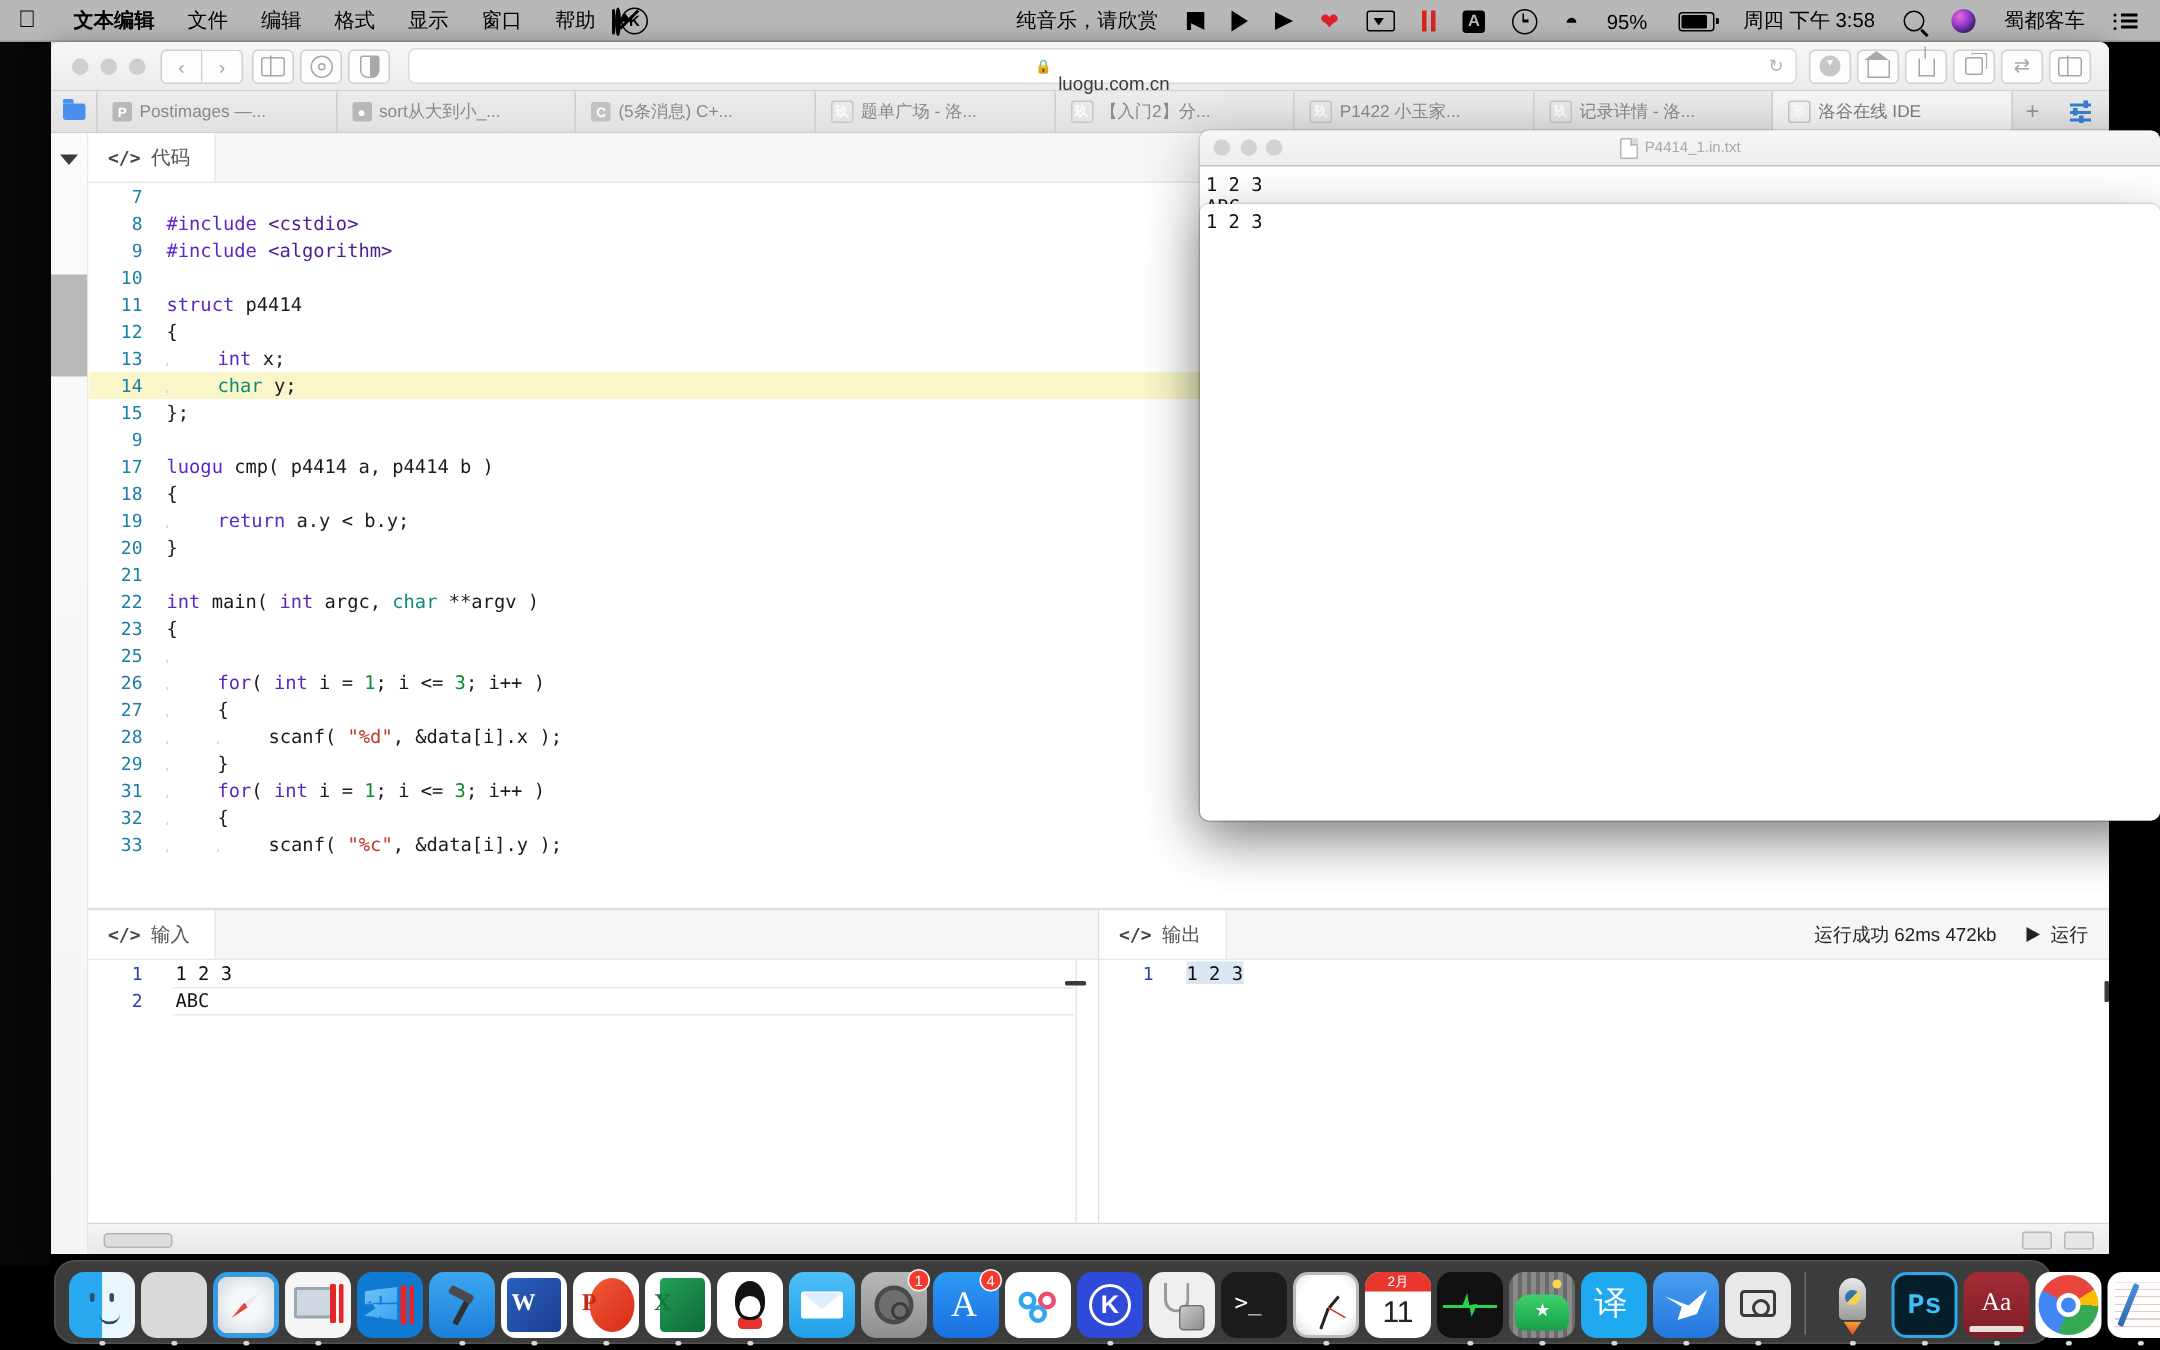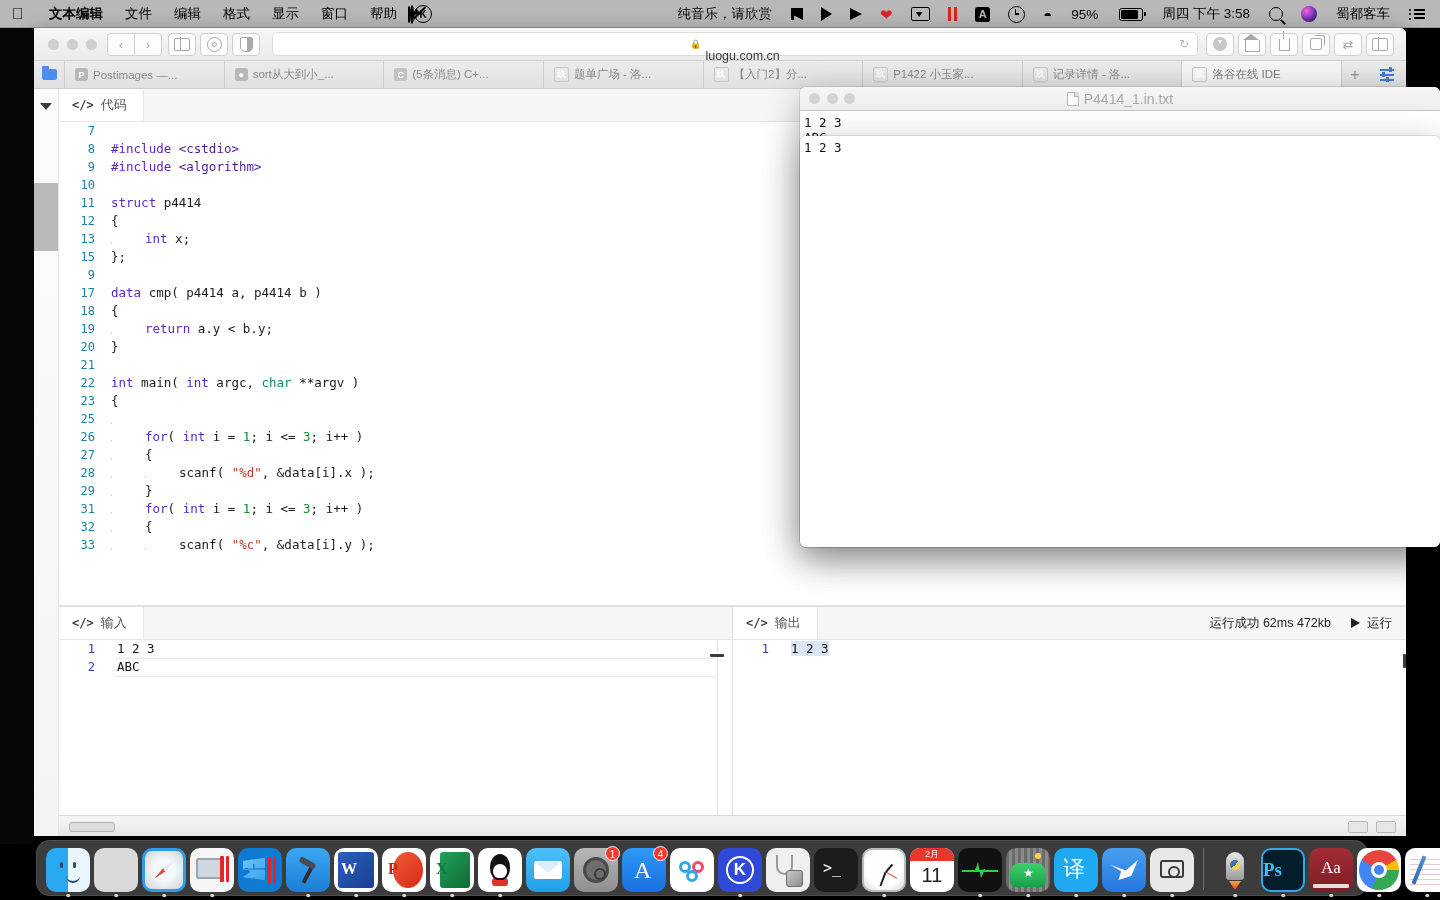--- a/index.html
+++ b/index.html
@@ -197,21 +197,21 @@
   .te-in{left:800px;top:87px;width:640px;height:460px;}
   .te-bar{height:23px;display:flex;align-items:center;position:relative;
     background:linear-gradient(180deg,#f0efef,#dedcdc);border-bottom:1px solid #c6c4c4;}
   .te-bar.inactive{background:linear-gradient(180deg,#f7f6f6,#eeecec);}
   .te-lights{display:flex;gap:6.5px;padding-left:9px;}
   .te-lights i{display:block;width:11px;height:11px;border-radius:50%;}
   .te-lights.dim i{background:#d4d2d2;}
   .te-lights.on i:nth-child(1){background:#f9554e;}
   .te-lights.on i:nth-child(2){background:#f8b62b;}
   .te-lights.on i:nth-child(3){background:#28ca42;}
-  .te-title{position:absolute;left:0;right:0;text-align:center;font-size:14px;
+  .te-title{position:absolute;left:0;right:0;text-align:center;font-size:10px;
     display:flex;align-items:center;justify-content:center;gap:5px;}
   .te-title.dim{color:#a9a7a7;}
   .te-title.on{color:#3a3a3a;}
   .doc-ico{width:10px;height:12px;background:#fff;border:1px solid #b7b5b5;border-radius:1px;position:relative;}
   .doc-ico:after{content:"";position:absolute;right:-1px;top:-1px;width:4px;height:4px;
     background:#dedcdc;border-left:1px solid #b7b5b5;border-bottom:1px solid #b7b5b5;}
   .te-body{padding:4px 0 0 4px;font-family:"DejaVu Sans Mono","Liberation Mono",monospace;
     font-size:12.5px;color:#111;line-height:15px;background:#fff;}
 
   .te-out{left:800px;top:136px;width:640px;height:411px;}
@@ -344,22 +344,22 @@
   .snap .cam:after{content:"";position:absolute;left:6px;top:4px;width:8px;height:8px;
     border-radius:50%;border:2px solid #3a3a3a;}
   .pycharm{background:transparent;}
   .pycharm .rk{position:absolute;left:13px;top:4px;width:18px;height:28px;
     background:linear-gradient(180deg,#e9e9e9,#9b9b9b);border-radius:9px 9px 3px 3px;}
   .pycharm .py{position:absolute;left:17px;top:12px;width:10px;height:10px;border-radius:50%;
     background:linear-gradient(135deg,#3b74ad 50%,#f2d14c 50%);}
   .pycharm .fl{position:absolute;left:16px;bottom:2px;width:12px;height:9px;
     background:linear-gradient(180deg,#f7a233,#e04a2a);clip-path:polygon(50% 100%,0 0,100% 0);}
   .ps{background:#041e2c;border:2px solid #2fa8e8;box-sizing:border-box;}
-  .ps .t{position:absolute;left:0;right:0;top:9px;color:#3dc0f5;
-    font-size:19px;font-weight:bold;font-family:Liberation Serif, serif;}
+  .ps .t{position:absolute;left:0;right:0;top:9px;text-align:center;color:#3dc0f5;
+    font-size:19px;font-weight:bold;font-family:Liberation Mono, monospace;}
   .dict{background:linear-gradient(180deg,#a32c35,#7d1d26);}
   .dict .t{position:absolute;left:0;right:0;top:10px;text-align:center;color:#fff;
     font-size:17px;font-family:"Liberation Serif",serif;}
   .dict .e{position:absolute;left:4px;right:4px;bottom:4px;height:4px;background:#e6e0d8;border-radius:1px;}
   .chrome{background:#fff;}
   .chrome .o{position:absolute;left:2px;top:2px;width:40px;height:40px;border-radius:50%;
     background:conic-gradient(from -60deg,#e8453c 0 33%,#fbbc05 33% 42%,#34a853 42% 72%,#4285f4 72% 100%);}
   .chrome .i{position:absolute;left:14px;top:14px;width:16px;height:16px;border-radius:50%;
     background:#4285f4;border:3px solid #fff;box-sizing:border-box;}
   .notes{background:#fff;}
@@ -567,23 +567,24 @@
             </div>
           </div>
           <div class="editor" id="editor">
               <div class="eline"><span class="gutter">7</span><span class="ecode"></span></div>
               <div class="eline"><span class="gutter">8</span><span class="ecode"><span class="inc">#include</span> <span class="hdr">&lt;cstdio&gt;</span></span></div>
               <div class="eline"><span class="gutter">9</span><span class="ecode"><span class="inc">#include</span> <span class="hdr">&lt;algorithm&gt;</span></span></div>
               <div class="eline"><span class="gutter">10</span><span class="ecode"></span></div>
               <div class="eline"><span class="gutter">11</span><span class="ecode"><span class="kw">struct</span> p4414</span></div>
               <div class="eline"><span class="gutter">12</span><span class="ecode">{</span></div>
               <div class="eline"><span class="gutter">13</span><span class="ecode"><span class="ind"></span><span class="kw">int</span> x;</span></div>
+              <div class="eline hl"><span class="gutter">14</span><span class="ecode"><span class="ind"></span><span class="kw2">char</span> y;</span></div>
               <div class="eline"><span class="gutter">15</span><span class="ecode">};</span></div>
               <div class="eline"><span class="gutter">9</span><span class="ecode"></span></div>
-              <div class="eline"><span class="gutter">17</span><span class="ecode"><span class="kw">data</span> cmp( p4414 a, p4414 b )</span></div>
+              <div class="eline"><span class="gutter">17</span><span class="ecode"><span class="kw">luogu</span> cmp( p4414 a, p4414 b )</span></div>
               <div class="eline"><span class="gutter">18</span><span class="ecode">{</span></div>
               <div class="eline"><span class="gutter">19</span><span class="ecode"><span class="ind"></span><span class="kw">return</span> a.y &lt; b.y;</span></div>
               <div class="eline"><span class="gutter">20</span><span class="ecode">}</span></div>
               <div class="eline"><span class="gutter">21</span><span class="ecode"></span></div>
               <div class="eline"><span class="gutter">22</span><span class="ecode"><span class="kw">int</span> main( <span class="kw">int</span> argc, <span class="kw2">char</span> **argv )</span></div>
               <div class="eline"><span class="gutter">23</span><span class="ecode">{</span></div>
               <div class="eline"><span class="gutter">25</span><span class="ecode"><span class="ind"></span></span></div>
               <div class="eline"><span class="gutter">26</span><span class="ecode"><span class="ind"></span><span class="kw">for</span>( <span class="kw">int</span> i = <span class="num">1</span>; i &lt;= <span class="num">3</span>; i++ )</span></div>
               <div class="eline"><span class="gutter">27</span><span class="ecode"><span class="ind"></span>{</span></div>
               <div class="eline"><span class="gutter">28</span><span class="ecode"><span class="ind"></span><span class="ind"></span>scanf( <span class="str">"%d"</span>, &amp;data[i].x );</span></div>

